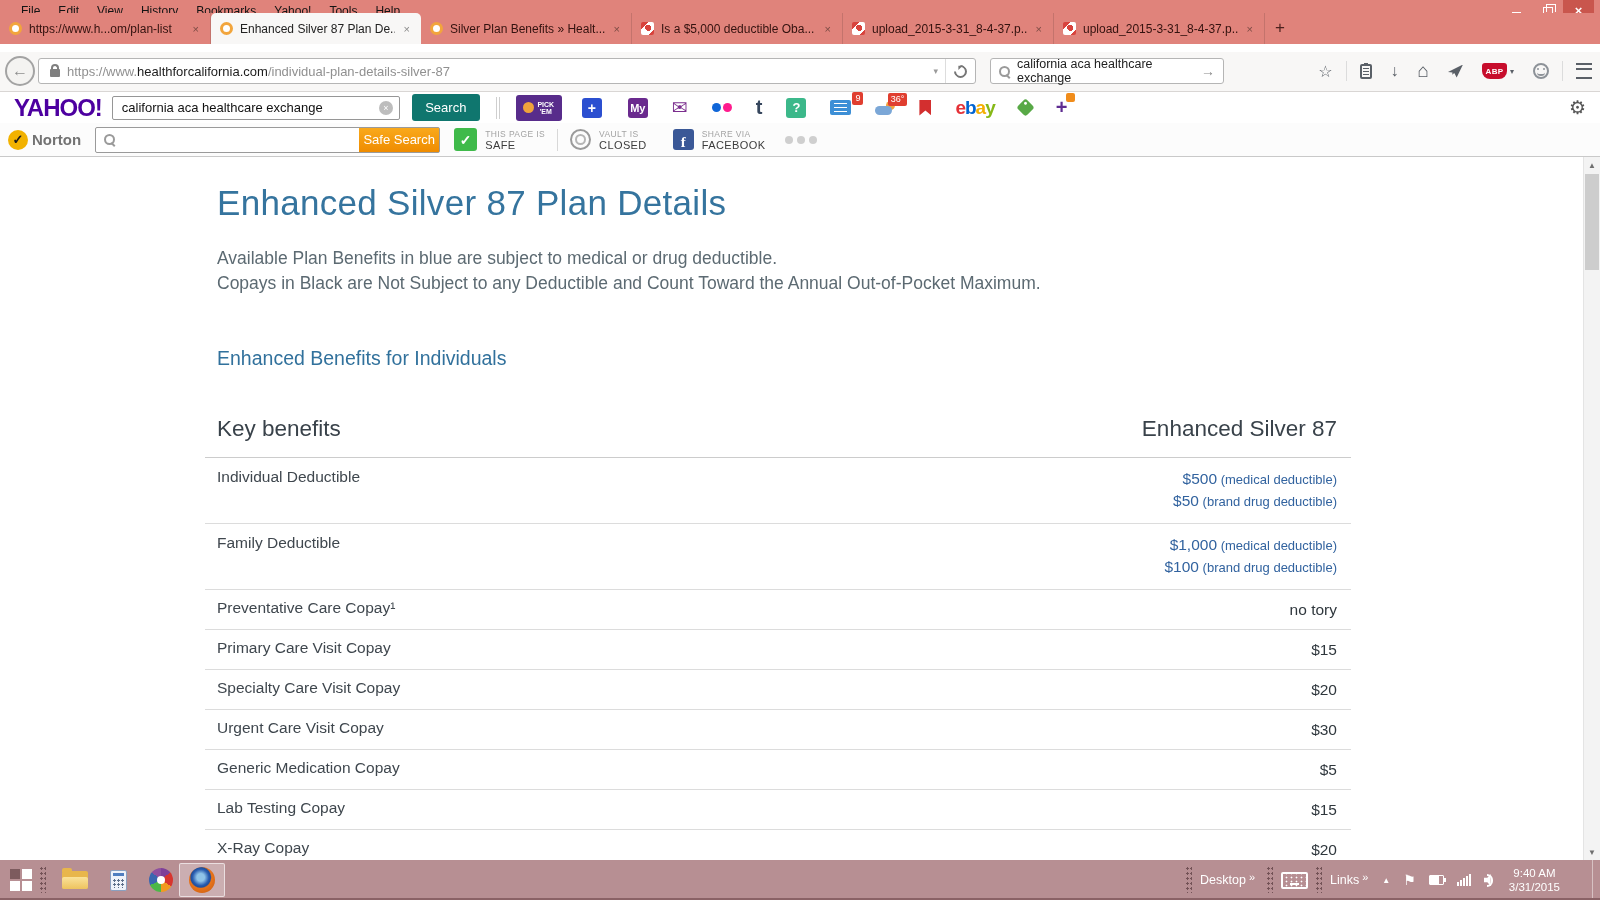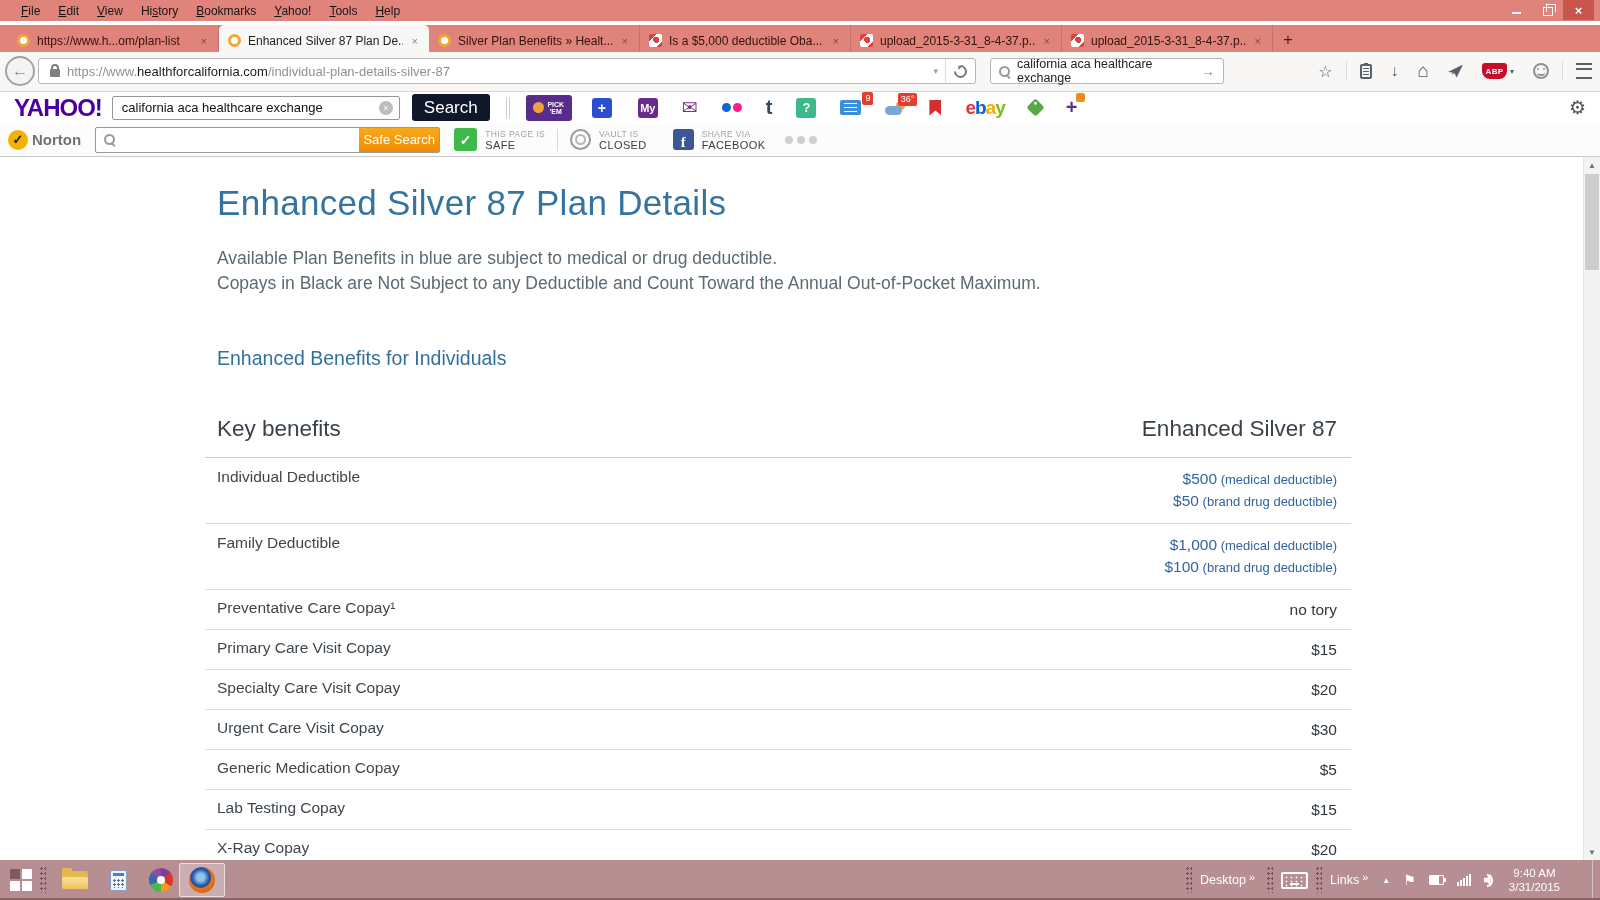--- a/index.html
+++ b/index.html
@@ -12,22 +12,22 @@
   .menu-item{padding:2px 9px;cursor:default;}
   .menu-item u{text-decoration:underline;}
   .win-controls{position:absolute;top:0;right:6px;display:flex;height:20px;}
   .wc{width:31px;height:20px;display:flex;align-items:center;justify-content:center;color:#fff;}
   .wc .min-glyph{width:9px;border-bottom:2px solid #fff;height:6px;}
   .wc .restore-glyph{width:8px;height:7px;border:1px solid #fff;position:relative;margin-top:2px;}
   .wc .restore-glyph::before{content:"";position:absolute;top:-4px;left:2px;width:8px;height:7px;border:1px solid #fff;border-bottom:none;}
   .wc.close{background:#c9564d;font-size:13px;font-weight:bold;}
 
   
-  .tabbar{position:absolute;top:25px;left:0;right:0;height:31px;background:#e0837b;
-          display:flex;align-items:center;padding-left:8px;}
+  .tabbar{position:absolute;top:13px;left:0;right:0;height:31px;background:#e0837b;
+          display:flex;align-items:center;padding-left:0;}
   .tab{width:192px;height:31px;display:flex;align-items:center;gap:7px;padding:0 9px;
        font-size:12px;color:#33120f;position:relative;flex:none;}
   .tab:not(.active){border-right:1px solid rgba(0,0,0,0.12);}
   .tab.active{background:#f8f7f6;border-radius:5px 5px 0 0;border-right:none;color:#222;}
   .tab-title{flex:1;white-space:nowrap;overflow:hidden;}
   .tab-close{color:#7d4b45;font-size:11px;padding:0 2px;}
   .tab.active .tab-close{color:#8a8a8a;}
   .fav{flex:none;}
   .fav-hfc{width:12px;height:12px;border:3px solid #f2a53c;border-radius:50%;background:#fff;box-sizing:border-box;width:13px;height:13px;}
   .fav-forum{width:13px;height:13px;border-radius:2px;background:
@@ -76,21 +76,21 @@
   .hamburger{width:16px;height:12px;border-top:2px solid #5a6067;border-bottom:2px solid #5a6067;position:relative;}
   .hamburger::before{content:"";position:absolute;top:3px;left:0;right:0;height:2px;background:#5a6067;}
 
   
   .ytoolbar{position:absolute;top:92px;left:0;right:0;height:31px;background:#fff;display:flex;align-items:center;}
   .ylogo{margin-left:14px;font-size:24px;font-weight:bold;color:#4d00a0;letter-spacing:-1px;flex:none;}
   .ysearch{margin-left:10px;width:288px;height:24px;border:1px solid #969696;border-radius:2px;display:flex;align-items:center;
            padding:0 6px 0 9px;box-sizing:border-box;font-size:13px;color:#111;}
   .ysearch .spacer{flex:1;}
   .yclear{width:14px;height:14px;border-radius:50%;background:#bdbdbd;color:#fff;font-size:9px;display:flex;align-items:center;justify-content:center;}
-  .ysearch-btn{margin-left:12px;width:78px;height:27px;background:#0f172a;border-radius:3px;color:#fff;font-size:17px;
+  .ysearch-btn{margin-left:12px;width:68px;height:27px;background:#0f766e;border-radius:3px;color:#fff;font-size:13px;
                display:flex;align-items:center;justify-content:center;}
   .ysep{margin-left:16px;width:2px;height:22px;border-left:1px solid #cfcfcf;border-right:1px solid #cfcfcf;}
   .pickem{margin-left:16px;width:46px;height:26px;background:#582c8b;border-radius:3px;display:flex;align-items:center;justify-content:center;gap:3px;}
   .pickem .ball{width:11px;height:11px;border-radius:50%;background:#f0a23c;}
   .pickem .txt{color:#fff;font-size:7px;font-weight:bold;line-height:7px;text-align:center;}
   .ybox{width:20px;height:20px;border-radius:3px;display:flex;align-items:center;justify-content:center;color:#fff;font-weight:bold;}
   .yplus1{margin-left:20px;background:#2b4fd0;font-size:14px;}
   .yicons{display:flex;align-items:center;gap:24px;margin-left:26px;}
   .ymy{background:#6a2a8e;font-size:11px;}
   .ymail{font-size:19px;color:#7b2e8e;}

